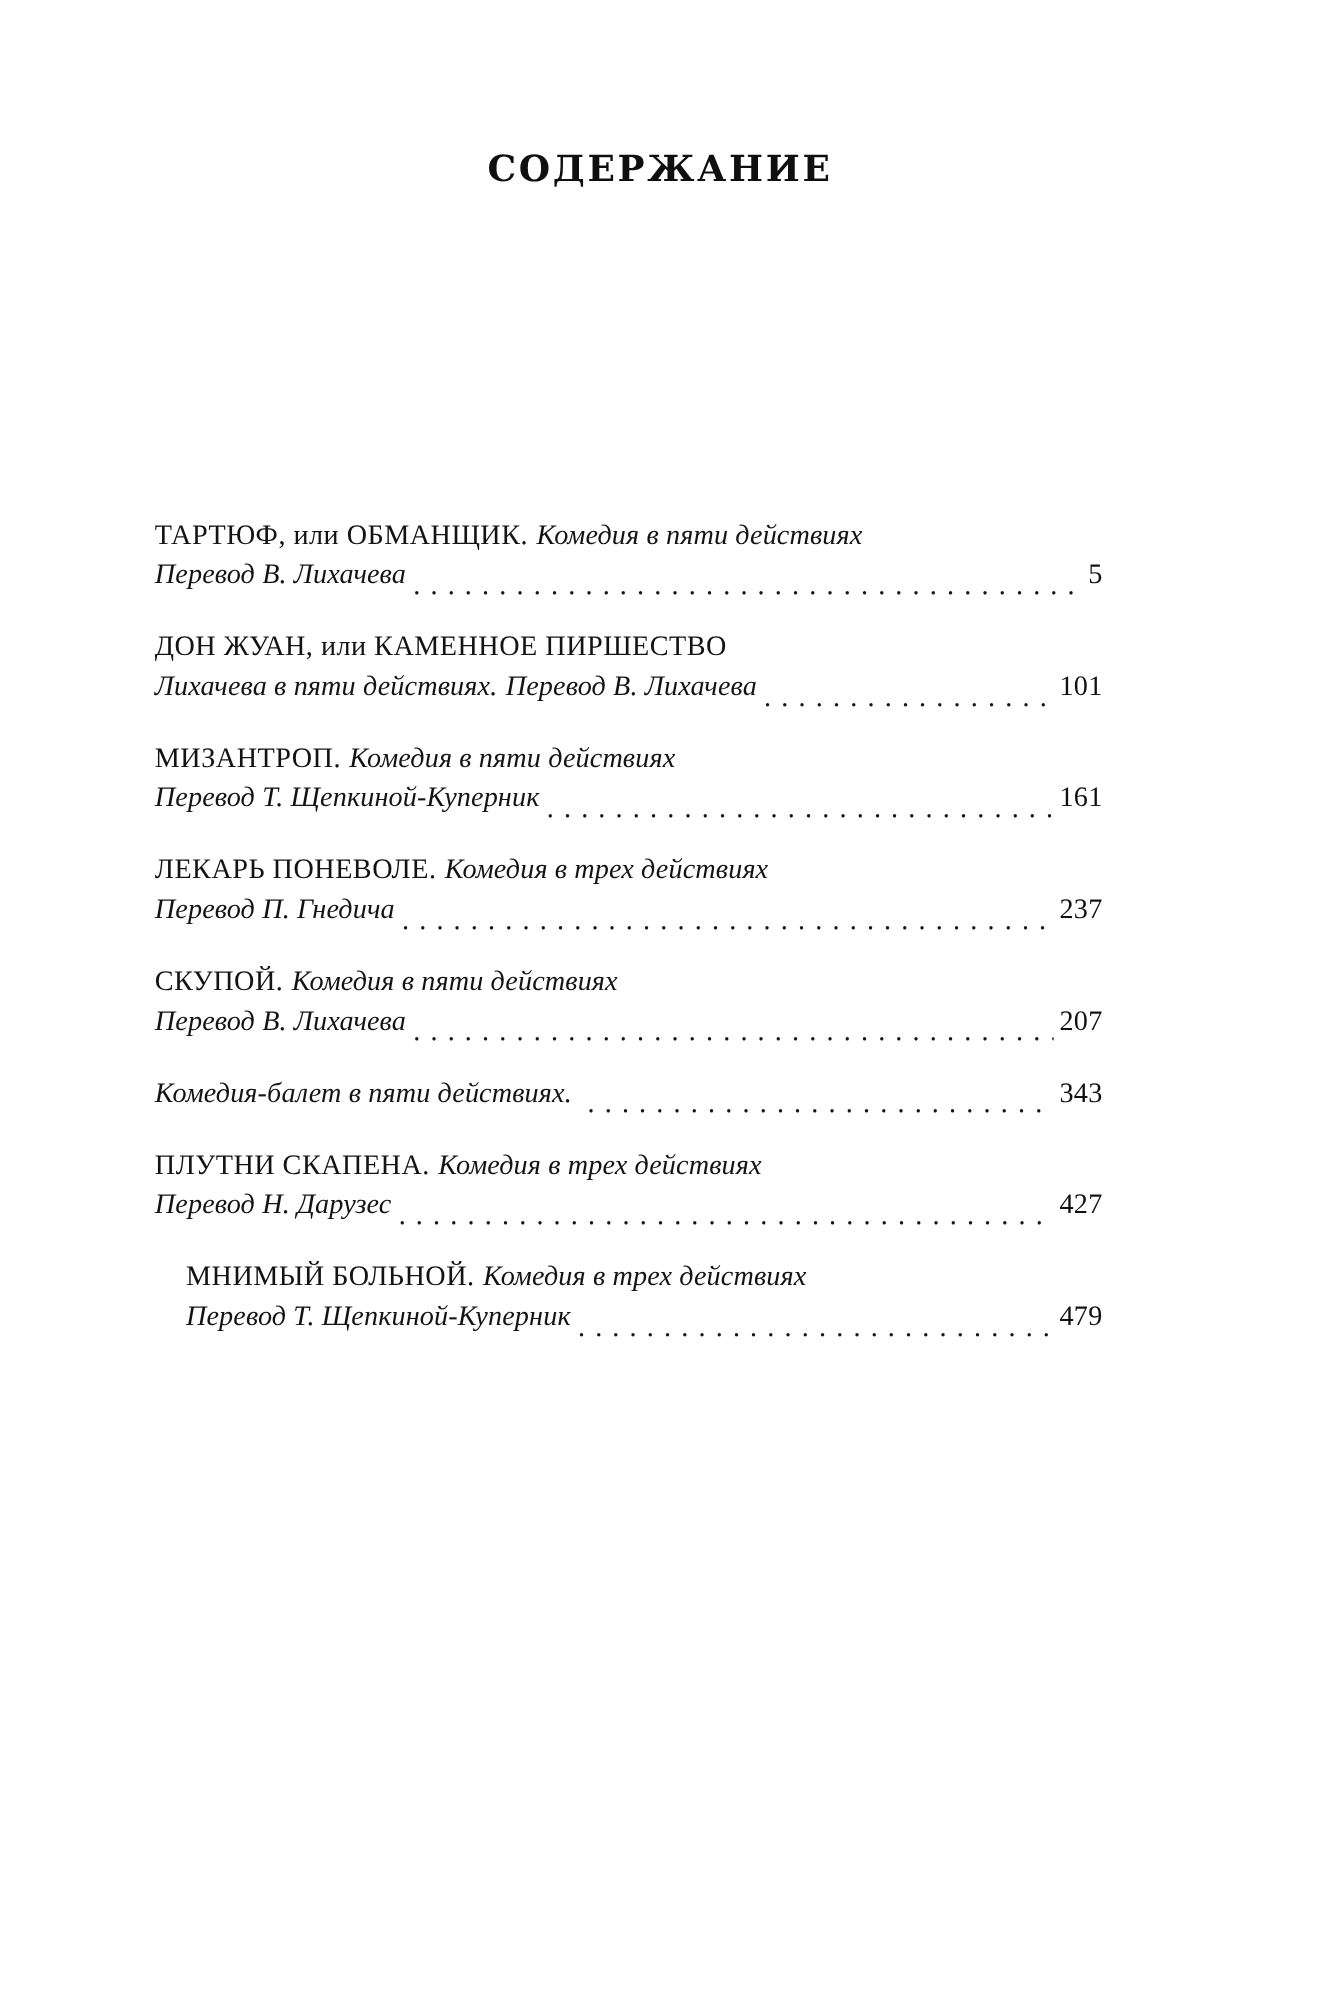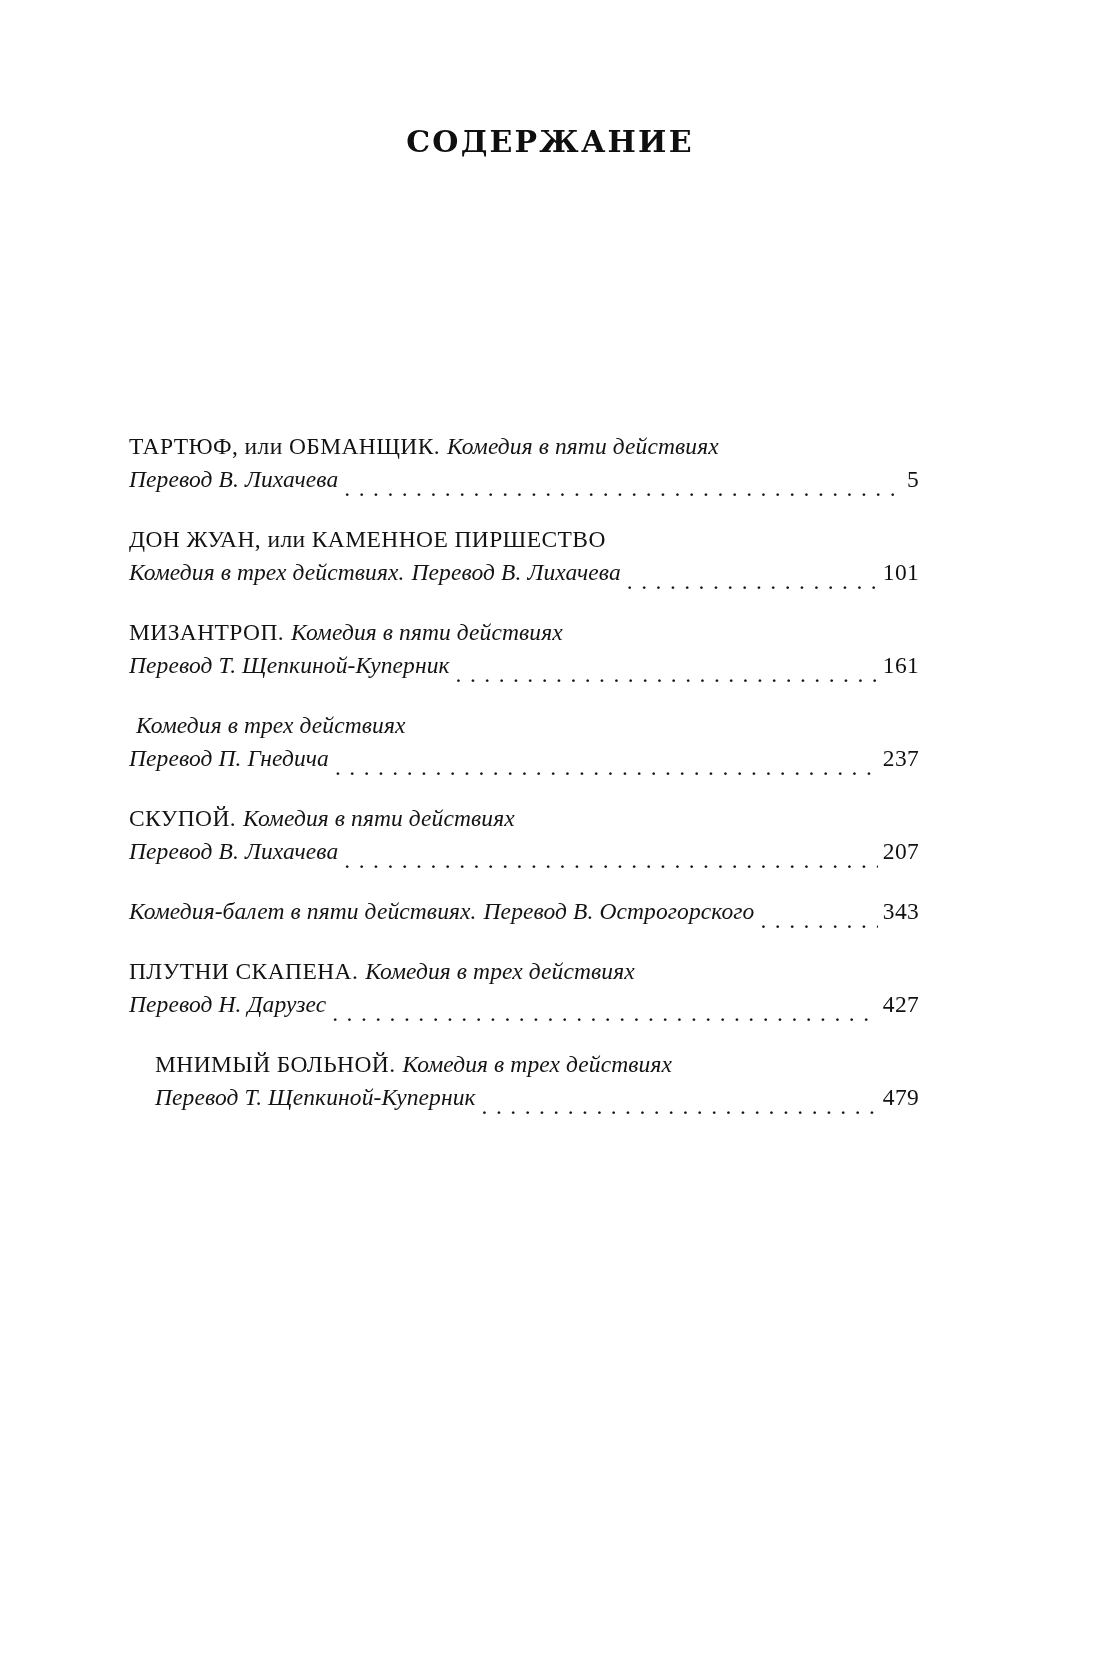--- a/index.html
+++ b/index.html
@@ -129,41 +129,42 @@
           <span class="t-trans">Перевод В. Лихачева</span>
           <span class="leader"></span>
           <span class="pageno">5</span>
         </div>
       </div>
       <div class="toc-entry">
         <div class="toc-line full-line">
           <span class="t-main">ДОН ЖУАН, или КАМЕННОЕ ПИРШЕСТВО</span>
         </div>
         <div class="toc-line">
-          <span class="t-sub">Комедия в трех действиях.</span>
+          <span class="t-sub">Лихачева в пяти действиях.</span>
           <span class="gap"></span>
           <span class="t-trans">Перевод В. Лихачева</span>
           <span class="leader"></span>
           <span class="pageno">101</span>
         </div>
       </div>
       <div class="toc-entry">
         <div class="toc-line full-line">
           <span class="t-main">МИЗАНТРОП.</span>
           <span class="gap"></span>
           <span class="t-sub">Комедия в пяти действиях</span>
         </div>
         <div class="toc-line">
           <span class="t-trans">Перевод Т. Щепкиной-Куперник</span>
           <span class="leader"></span>
           <span class="pageno">161</span>
         </div>
       </div>
       <div class="toc-entry">
         <div class="toc-line full-line">
+          <span class="t-main">ЛЕКАРЬ ПОНЕВОЛЕ.</span>
           <span class="gap"></span>
           <span class="t-sub">Комедия в трех действиях</span>
         </div>
         <div class="toc-line">
           <span class="t-trans">Перевод П. Гнедича</span>
           <span class="leader"></span>
           <span class="pageno">237</span>
         </div>
       </div>
       <div class="toc-entry">
@@ -175,21 +176,20 @@
         <div class="toc-line">
           <span class="t-trans">Перевод В. Лихачева</span>
           <span class="leader"></span>
           <span class="pageno">207</span>
         </div>
       </div>
       <div class="toc-entry">
         <div class="toc-line">
           <span class="t-sub">Комедия-балет в пяти действиях.</span>
           <span class="gap"></span>
-          <span class="t-trans">Перевод В. Острогорского</span>
           <span class="leader"></span>
           <span class="pageno">343</span>
         </div>
       </div>
       <div class="toc-entry">
         <div class="toc-line full-line">
           <span class="t-main">ПЛУТНИ СКАПЕНА.</span>
           <span class="gap"></span>
           <span class="t-sub">Комедия в трех действиях</span>
         </div>

